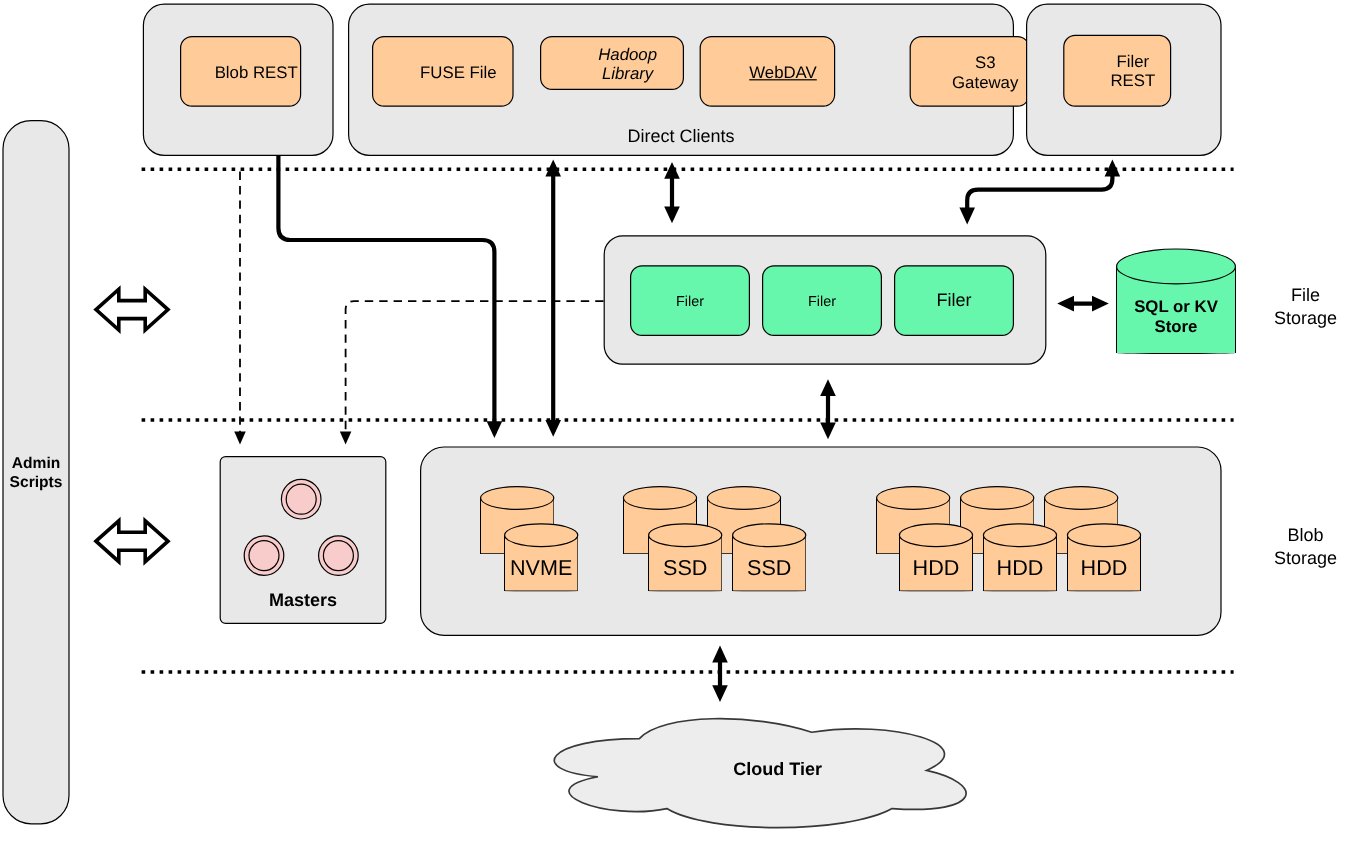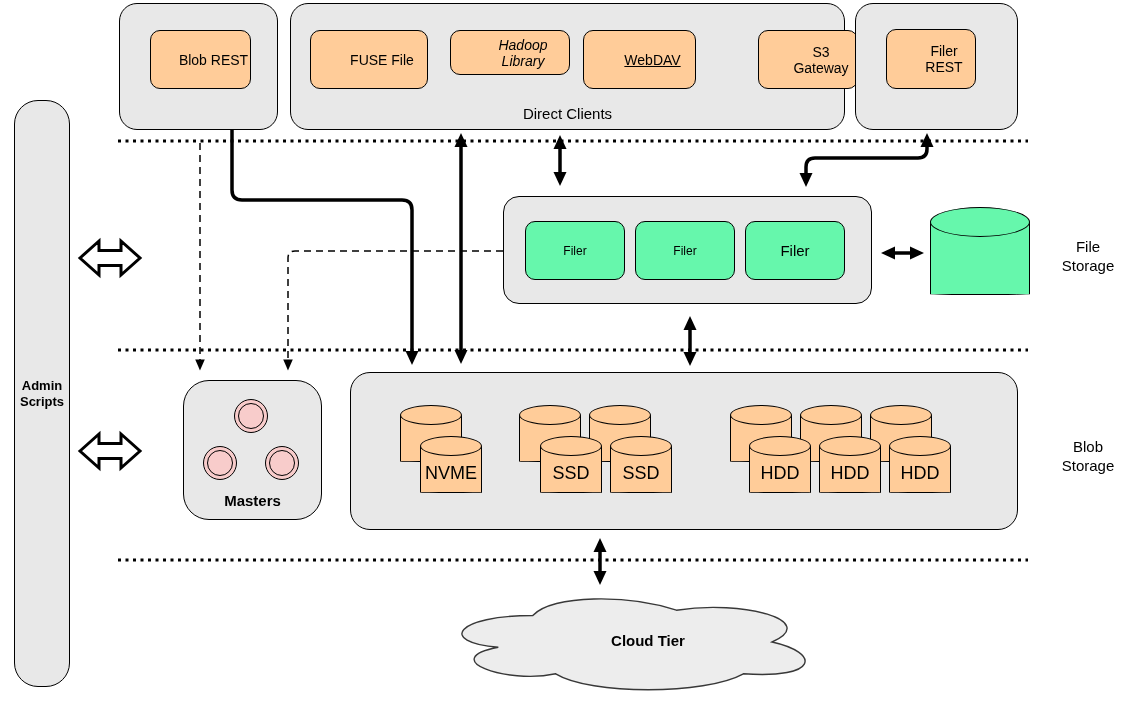--- a/index.html
+++ b/index.html
@@ -66,21 +66,21 @@
     position:absolute; left:0; right:0; bottom:10px; text-align:center;
     font-weight:bold; font-size:15px;
   }
   #overlay {
     position:absolute; left:0; top:0; z-index:10; pointer-events:none;
   }
 </style>
 </head>
 <body>
 
-<div class="group" style="left:14px; top:100px; width:56px; height:587px; border-radius:24px;">
+<div class="group" style="left:2px; top:100px; width:56px; height:587px; border-radius:24px;">
   <div class="admin-label">Admin Scripts</div>
 </div>
 
 <div class="group" style="left:119px; top:3px; width:159px; height:127px;"></div>
 <div class="node orange" style="left:150px; top:30px; width:101px; height:59px;">Blob REST</div>
 
 <div class="group" style="left:290px; top:3px; width:555px; height:127px;">
   <div class="grp-caption">Direct Clients</div>
 </div>
 <div class="node orange" style="left:310px; top:30px; width:118px; height:59px;">FUSE File</div>
@@ -92,26 +92,27 @@
 <div class="node orange" style="left:886px; top:29px; width:90px; height:60px;">Filer REST</div>
 
 <div class="group" style="left:503px; top:196px; width:369px; height:108px; border-radius:16px;"></div>
 <div class="node green fs12" style="left:525px; top:221px; width:100px; height:59px;">Filer</div>
 <div class="node green fs12" style="left:635px; top:221px; width:100px; height:59px;">Filer</div>
 <div class="node green fs15" style="left:745px; top:221px; width:100px; height:59px;">Filer</div>
 
 <div class="cyl green-cyl sql-cyl" style="left:930px; top:207px; width:100px; height:88px;">
   <div class="cyl-body"></div>
   <div class="cyl-top"></div>
+  <div class="cyl-label">SQL or KV Store</div>
 </div>
 
 <div class="side-label" style="left:1048px; top:237px;">File Storage</div>
 <div class="side-label" style="left:1048px; top:437px;">Blob Storage</div>
 
-<div class="group" style="left:183px; top:380px; width:139px; height:140px; border-radius:26px;">
+<div class="group" style="left:183px; top:380px; width:139px; height:140px; border-radius:5px;">
   <div class="mcircle" style="left:50px; top:18px;"></div>
   <div class="mcircle" style="left:19px; top:65px;"></div>
   <div class="mcircle" style="left:81px; top:65px;"></div>
   <div class="masters-caption">Masters</div>
 </div>
 
 <div class="group" style="left:350px; top:372px; width:668px; height:158px; border-radius:20px;"></div>
 
 <div class="cyl" style="left:400px; top:405px; width:62px; height:57px;">
   <div class="cyl-body"></div>

